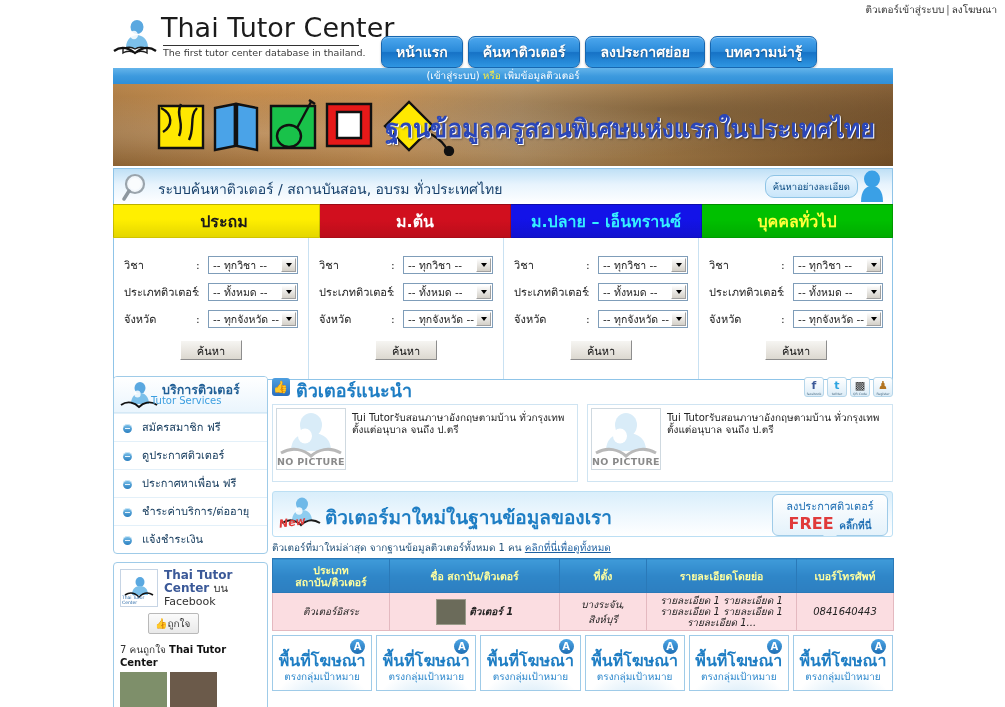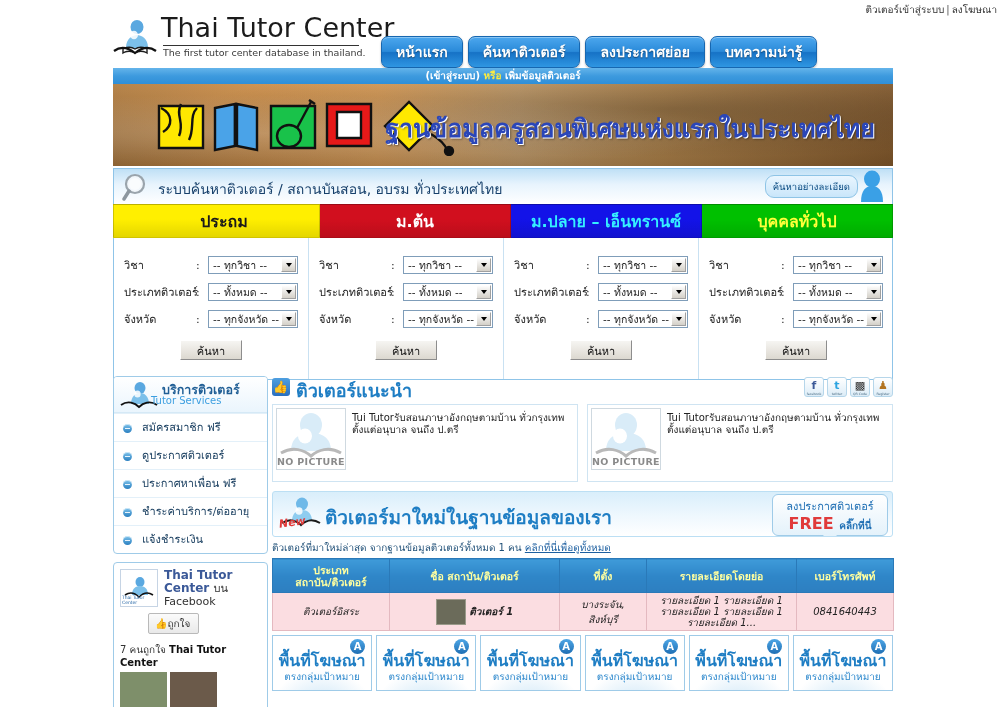--- a/index.html
+++ b/index.html
@@ -47,21 +47,21 @@
     text-shadow:0 1px 1px rgba(0,0,0,.45);
     box-shadow:0 1px 2px rgba(0,0,0,.3), inset 0 1px 0 rgba(255,255,255,.35);
     cursor:pointer; white-space:nowrap;
   }
   .navbtn.msn { font-weight:normal; letter-spacing:.5px; }
 
   
   .loginstrip {
     position:absolute; left:113px; top:68px; width:780px; height:16px;
     background:linear-gradient(to bottom,#64b4ea 0%,#3d9ade 50%,#2f8fd8 100%);
-    color:#fff; font-size:10px; font-weight:bold; text-align:center;
+    color:#fff; font-size:10px; font-weight:normal; text-align:center;
     line-height:16px;
   }
   .loginstrip .or { color:#ffec3d; }
   .loginstrip span { cursor:pointer; }
 
   
   .hero {
     position:absolute; left:113px; top:84px; width:780px; height:82px;
     background:linear-gradient(to right,#b07a3c 0%,#c98a44 18%,#d99a52 34%,#caa06a 52%,#b98a4e 70%,#8c5f2e 100%);
     overflow:hidden;

